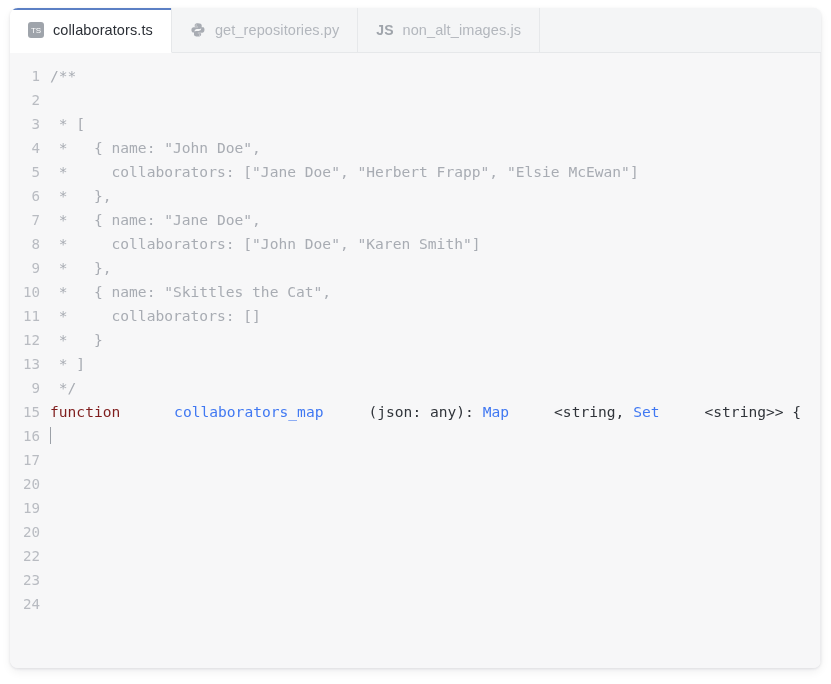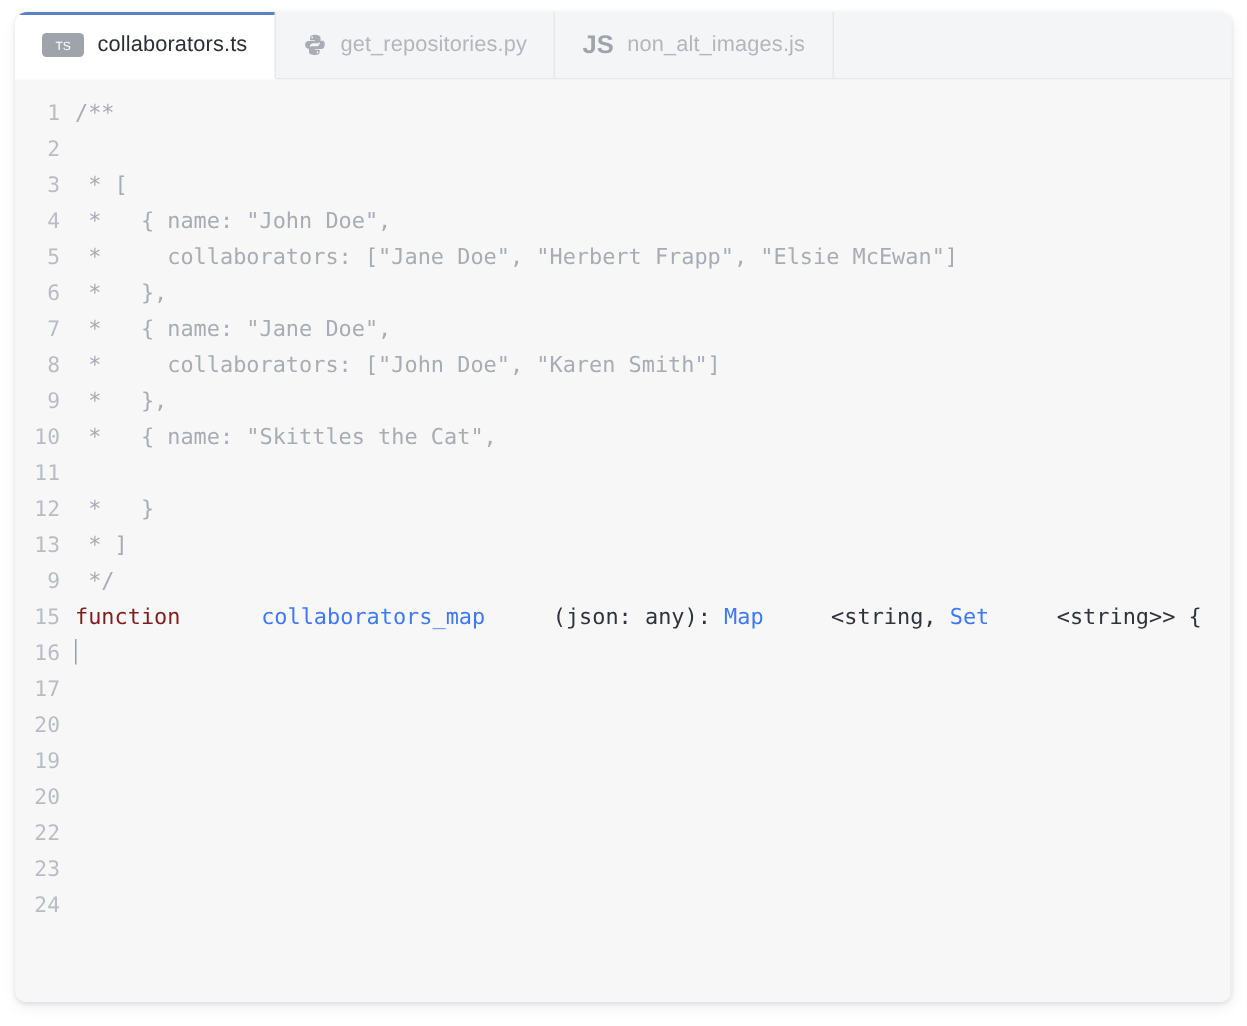--- a/index.html
+++ b/index.html
@@ -68,42 +68,42 @@
     background: #5b7fc4;
   }
 
   .tab-filler {
     flex: 1;
     background: #f4f5f6;
   }
 
   
   .icon-ts {
-    width: 28px; height: 16px;
+    width: 16px; height: 16px;
     border-radius: 3px;
     background: #9fa4ab;
     color: #ffffff;
     font-size: 8px;
     font-weight: normal;
     font-family: "Liberation Sans", sans-serif;
     display: flex;
     align-items: center;
     justify-content: center;
     letter-spacing: -0.2px;
     flex: 0 0 auto;
   }
 
   .icon-py {
     width: 16px; height: 16px;
     flex: 0 0 auto;
     display: block;
   }
 
   .icon-js {
-    font-size: 17px;
+    font-size: 14px;
     font-weight: bold;
     color: #9fa4ab;
     font-family: "Liberation Sans", sans-serif;
     letter-spacing: 0px;
     flex: 0 0 auto;
   }
 
   
   #code-area {
     flex: 1;
@@ -186,21 +186,21 @@
         <div class="code-line"><span class="ln">1</span><span class="code-text"><span class="tok-comment">/**</span></span></div>
         <div class="code-line"><span class="ln">2</span></div>
         <div class="code-line"><span class="ln">3</span><span class="code-text"><span class="tok-comment"> * [</span></span></div>
         <div class="code-line"><span class="ln">4</span><span class="code-text"><span class="tok-comment"> *   { name: "John Doe",</span></span></div>
         <div class="code-line"><span class="ln">5</span><span class="code-text"><span class="tok-comment"> *     collaborators: ["Jane Doe", "Herbert Frapp", "Elsie McEwan"]</span></span></div>
         <div class="code-line"><span class="ln">6</span><span class="code-text"><span class="tok-comment"> *   },</span></span></div>
         <div class="code-line"><span class="ln">7</span><span class="code-text"><span class="tok-comment"> *   { name: "Jane Doe",</span></span></div>
         <div class="code-line"><span class="ln">8</span><span class="code-text"><span class="tok-comment"> *     collaborators: ["John Doe", "Karen Smith"]</span></span></div>
         <div class="code-line"><span class="ln">9</span><span class="code-text"><span class="tok-comment"> *   },</span></span></div>
         <div class="code-line"><span class="ln">10</span><span class="code-text"><span class="tok-comment"> *   { name: "Skittles the Cat",</span></span></div>
-        <div class="code-line"><span class="ln">11</span></div>
+        <div class="code-line"><span class="ln">11</span><span class="code-text"><span class="tok-comment"> *     collaborators: []</span></span></div>
         <div class="code-line"><span class="ln">12</span><span class="code-text"><span class="tok-comment"> *   }</span></span></div>
         <div class="code-line"><span class="ln">13</span><span class="code-text"><span class="tok-comment"> * ]</span></span></div>
         <div class="code-line"><span class="ln">9</span><span class="code-text"><span class="tok-comment"> */</span></span></div>
         <div class="code-line"><span class="ln">15</span><span class="code-text"><span class="tok-keyword">function</span><span class="tok-plain"> </span><span class="tok-func">collaborators_map</span><span class="tok-plain">(json: any): </span><span class="tok-type">Map</span><span class="tok-plain">&lt;string, </span><span class="tok-type">Set</span><span class="tok-plain">&lt;string&gt;&gt; {</span></span></div>
         <div class="code-line"><span class="ln">16</span><span class="code-text"><span class="caret"></span></span></div>
         <div class="code-line"><span class="ln">17</span><span class="code-text"></span></div>
         <div class="code-line"><span class="ln">20</span><span class="code-text"></span></div>
         <div class="code-line"><span class="ln">19</span><span class="code-text"></span></div>
         <div class="code-line"><span class="ln">20</span><span class="code-text"></span></div>
         <div class="code-line"><span class="ln">22</span><span class="code-text"></span></div>

